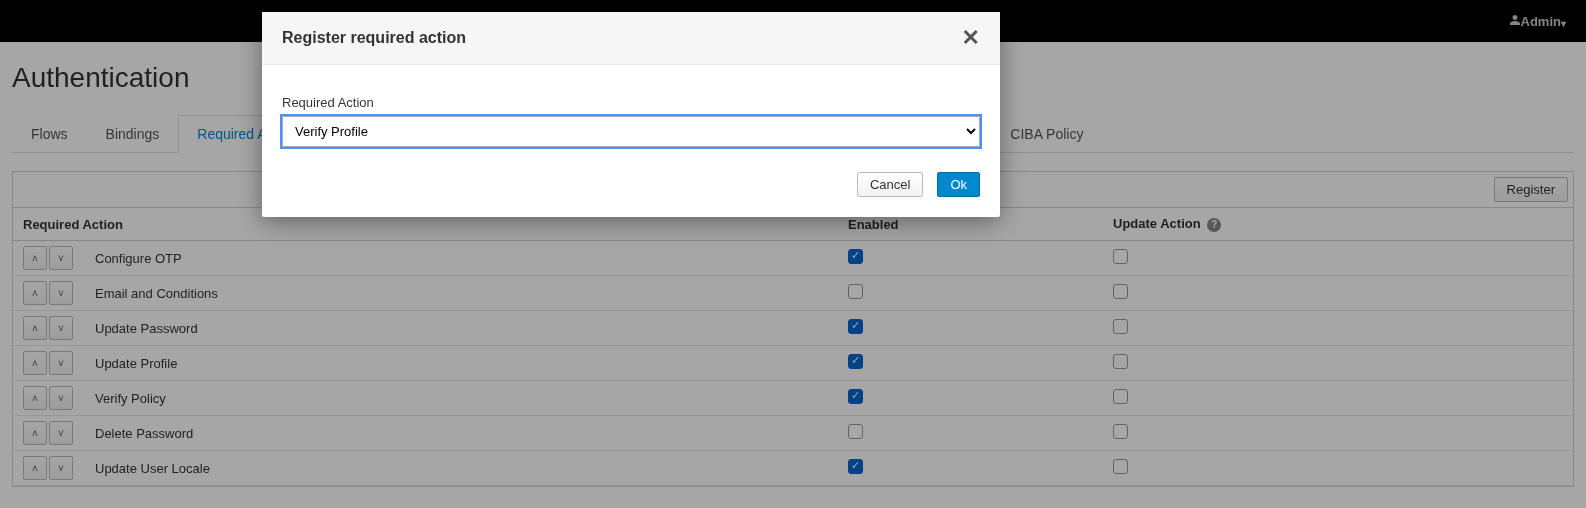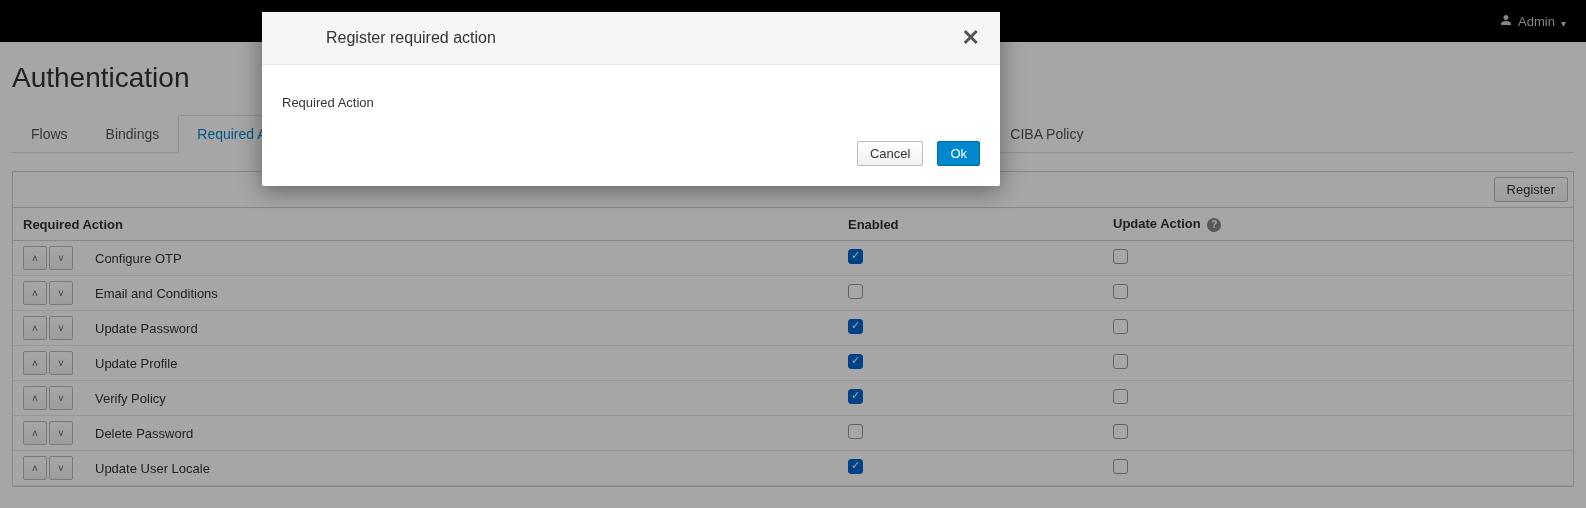--- a/index.html
+++ b/index.html
@@ -1,19 +1,19 @@
 <!DOCTYPE html>
 <html><head>
 <meta charset="utf-8">
 <style>
 * { box-sizing: border-box; margin: 0; padding: 0; }
 body { font-family: "Helvetica Neue", Helvetica, Arial, sans-serif; font-size: 14px; color: #333; background: #fff; width: 1586px; height: 508px; overflow: hidden; position: relative; }
 
 .topbar { background: #000; height: 42px; display: flex; justify-content: flex-end; align-items: center; padding-right: 20px; }
-.admin-menu { color: #ccc; font-size: 13px; display: flex; align-items: flex-end; gap: 6px; cursor: pointer; }
+.admin-menu { color: #ccc; font-size: 13px; display: flex; align-items: flex-end; cursor: pointer; font-weight: bold; }
 .admin-menu .caret { font-size: 10px; }
 
 .page-content { padding: 20px 12px; }
 
 h1.page-title { font-size: 28px; font-weight: 300; color: #333; margin-bottom: 20px; }
 
 .nav-tabs { display: flex; border-bottom: 1px solid #ddd; margin-bottom: 18px; }
 .nav-tabs .tab { padding: 10px 18px; color: #555; cursor: pointer; border: 1px solid transparent; border-bottom: none; position: relative; top: 1px; }
 .nav-tabs .tab.active { color: #0088ce; border-color: #ddd; border-bottom: 1px solid #fff; background: #fff; border-radius: 2px 2px 0 0; }
 .help-icon { display: inline-block; width: 14px; height: 14px; border-radius: 50%; background: #888; color: #fff; font-size: 10px; line-height: 14px; text-align: center; margin-left: 3px; font-weight: bold; }
@@ -33,21 +33,21 @@
 .col-default { width: 470px; }
 
 input[type=checkbox].kc-check { appearance: none; width: 15px; height: 15px; border: 1px solid #999; border-radius: 3px; background: #fff; position: relative; cursor: pointer; }
 input[type=checkbox].kc-check:checked { background: #0066cc; border-color: #0066cc; }
 input[type=checkbox].kc-check:checked::after { content: "✓"; color: #fff; font-size: 11px; position: absolute; top: -1px; left: 2px; }
 
 
 .overlay { position: absolute; inset: 0; background: rgba(0,0,0,0.35); }
 .modal { position: absolute; left: 262px; top: 12px; width: 738px; background: #fff; border-radius: 2px; box-shadow: 0 5px 25px rgba(0,0,0,0.4); }
 .modal-header { background: #f6f6f6; border-bottom: 1px solid #e8e8e8; padding: 15px 20px; display: flex; justify-content: space-between; align-items: center; }
-.modal-header h3 { font-size: 16px; font-weight: 400; color: #333; margin-left: 44px; }
+.modal-header h3 { font-size: 16px; font-weight: 700; color: #333; }
 .modal-close { font-size: 22px; color: #555; cursor: pointer; font-weight: bold; background: none; border: none; line-height: 1; }
 .modal-body { padding: 30px 20px 10px 20px; }
 .modal-body label { font-size: 13px; color: #333; display: block; margin-bottom: 6px; font-weight: 400; }
 .modal-body select { width: 100%; padding: 6px 8px; font-size: 13px; border: 1px solid #aaa; outline: 2px solid #4d90fe; outline-offset: 0; background: #fff; }
 .modal-footer { padding: 15px 20px 20px 20px; display: flex; justify-content: flex-end; gap: 14px; }
 .btn-primary { background: #0088ce; border-color: #006e9c; color: #fff; }
 </style>
 </head>
 <body>
 
@@ -169,18 +169,19 @@
 </div>
 
 <div class="overlay"></div>
 <div class="modal">
   <div class="modal-header">
     <h3>Register required action</h3>
     <button class="modal-close">✕</button>
   </div>
   <div class="modal-body">
     <label>Required Action</label>
+    <select id="ra-select"><option>Verify Profile</option></select>
   </div>
   <div class="modal-footer">
     <button class="btn">Cancel</button>
     <button class="btn btn-primary">Ok</button>
   </div>
 </div>
 
 </body></html>

